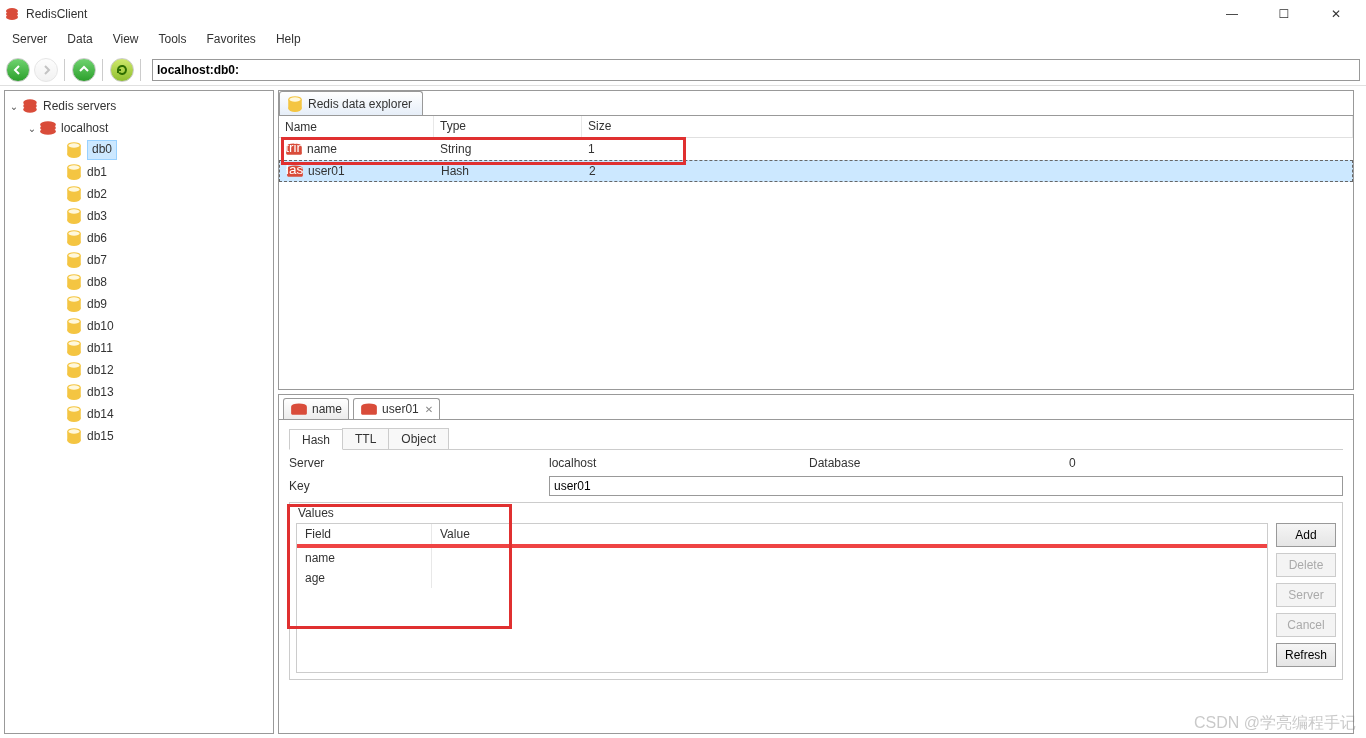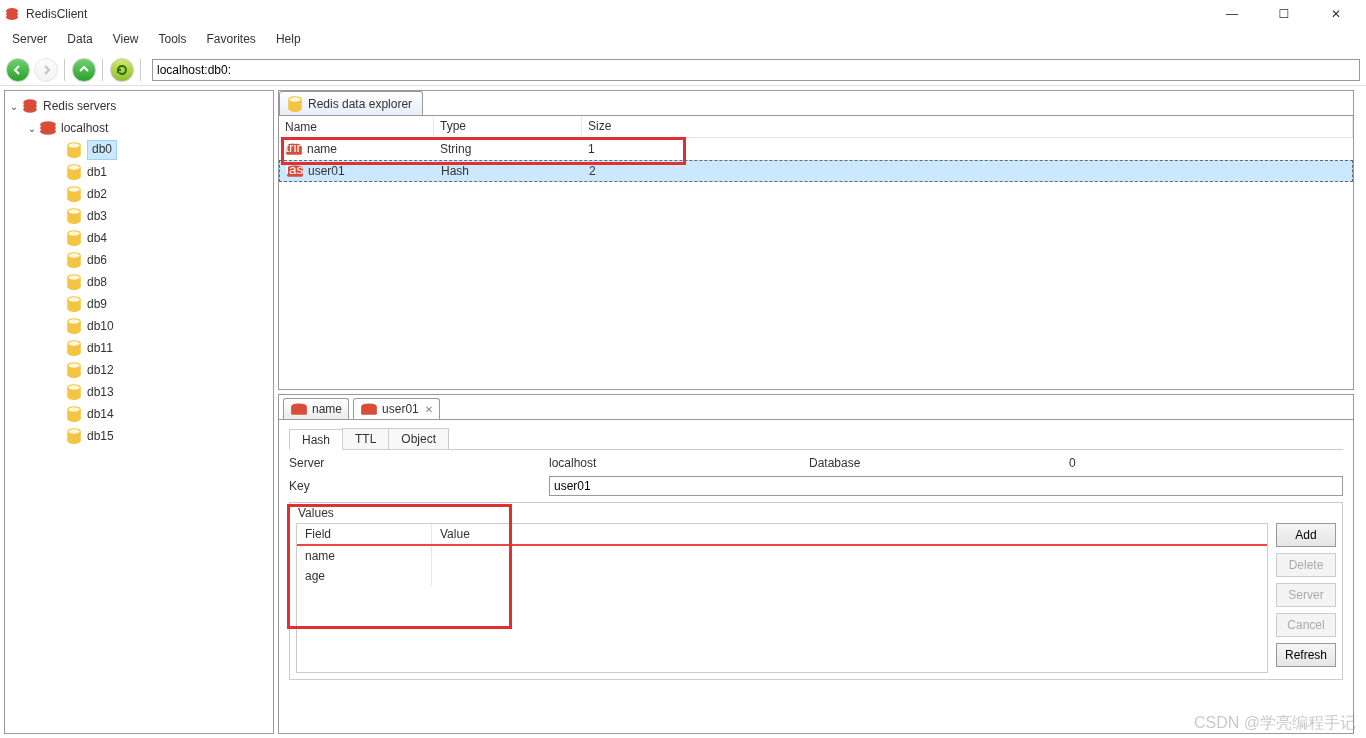--- a/index.html
+++ b/index.html
@@ -12,21 +12,21 @@
 .win-btn { width: 28px; height: 20px; display: flex; align-items: center; justify-content: center; }
 
 
 .menubar { height: 22px; display: flex; align-items: center; padding: 0 2px; }
 .menubar span { padding: 2px 10px; }
 
 
 .toolbar { height: 32px; display: flex; align-items: center; padding: 2px 6px; gap: 4px; border-bottom: 1px solid #e0e0e0; margin-top:4px; }
 .tbtn { width: 24px; height: 24px; border-radius: 50%; display: flex; align-items: center; justify-content: center; border: 1px solid #ccc; background: linear-gradient(#fdfdfd,#e5e5e5); }
 .arrow-svg { width:12px; height:12px; }
-.addr { flex:1; height: 22px; border: 1px solid #999; padding: 0 4px; margin-left: 4px; background: #fff; }
+.addr { flex:1; height: 22px; border: 1px solid #999; padding: 0 4px; margin-left: 4px; background: #fff; font-weight: bold; }
 .toolbar-sep { width: 2px; height: 22px; background: #e8e8e8; margin: 0 2px; border-right:1px solid #fff; border-left:1px solid #ccc; }
 
 
 .main { display: flex; height: calc(738px - 28px - 22px - 36px); }
 .sidebar { width: 270px; border: 1px solid #999; margin: 4px; padding: 4px 2px; overflow:auto; }
 .content { flex: 1; margin: 4px 12px 4px 0; display: flex; flex-direction: column; gap: 4px; }
 
 
 .tree-row { display: flex; align-items: center; height: 22px; }
 .expander { width: 14px; text-align: center; color: #555; cursor:default; font-size:10px;}
@@ -61,21 +61,21 @@
 .subtabs span.active { background:#fff; border-bottom:1px solid #fff; position:relative; top:1px; }
 .info-row { display:flex; margin:6px 0; align-items:center; }
 .info-row .label { width: 260px; }
 .info-row .val { width: 260px; }
 .key-input { flex:1; border:1px solid #999; height:20px; padding:0 4px; background:#fff; }
 
 .values-box { border:1px solid #ccc; margin-top:4px; }
 .values-title { padding:3px 8px; }
 .values-wrap { display:flex; padding:0 6px 6px 6px; gap:8px; align-items:flex-start; }
 .values-table { border:1px solid #ccc; flex:1; background:#fff; }
-.vt-header { display:flex; border-bottom:2px solid #ef4444; background:#fff; }
+.vt-header { display:flex; border-bottom:4px solid #ef4444; background:#fff; }
 .vt-header div, .vt-row div { padding:3px 8px; }
 .vt-col-f { width:135px; border-right:1px solid #e8e8e8; }
 .vt-col-v { flex:1; }
 .vt-row { display:flex; }
 .btns { display:flex; flex-direction:column; gap:6px; width:60px; }
 .btns button { height:24px; border:1px solid #999; background:linear-gradient(#f5f5f5,#e5e5e5); cursor:pointer; }
 .btns button:disabled { color:#aaa; border-color:#ccc; background:#f4f4f4; }
 
 .watermark { position:absolute; right:10px; bottom:4px; font-size:16px; color:rgba(120,120,120,0.4); font-family: "Microsoft YaHei", sans-serif; }
 
@@ -211,32 +211,32 @@
         </div>
         <div class="tree-row" style="padding-left: 58px;">
           <span class="db-icon">
             <svg viewBox="0 0 16 16">
               <ellipse class="db-yellow" cx="8" cy="4" rx="6" ry="3"></ellipse>
               <rect class="db-yellow" x="2" y="4" width="12" height="8"></rect>
               <ellipse class="db-yellow" cx="8" cy="12" rx="6" ry="3"></ellipse>
               <ellipse fill="#fff8dc" cx="8" cy="4" rx="5" ry="2"></ellipse>
             </svg>
           </span>
-          <span>db4</span>
-        </div>
-        <div class="tree-row" style="padding-left: 58px;">
-          <span class="db-icon">
-            <svg viewBox="0 0 16 16">
-              <ellipse class="db-yellow" cx="8" cy="4" rx="6" ry="3"></ellipse>
-              <rect class="db-yellow" x="2" y="4" width="12" height="8"></rect>
-              <ellipse class="db-yellow" cx="8" cy="12" rx="6" ry="3"></ellipse>
-              <ellipse fill="#fff8dc" cx="8" cy="4" rx="5" ry="2"></ellipse>
-            </svg>
-          </span>
           <span>db6</span>
+        </div>
+        <div class="tree-row" style="padding-left: 58px;">
+          <span class="db-icon">
+            <svg viewBox="0 0 16 16">
+              <ellipse class="db-yellow" cx="8" cy="4" rx="6" ry="3"></ellipse>
+              <rect class="db-yellow" x="2" y="4" width="12" height="8"></rect>
+              <ellipse class="db-yellow" cx="8" cy="12" rx="6" ry="3"></ellipse>
+              <ellipse fill="#fff8dc" cx="8" cy="4" rx="5" ry="2"></ellipse>
+            </svg>
+          </span>
+          <span>db7</span>
         </div>
         <div class="tree-row" style="padding-left: 58px;">
           <span class="db-icon">
             <svg viewBox="0 0 16 16">
               <ellipse class="db-yellow" cx="8" cy="4" rx="6" ry="3"></ellipse>
               <rect class="db-yellow" x="2" y="4" width="12" height="8"></rect>
               <ellipse class="db-yellow" cx="8" cy="12" rx="6" ry="3"></ellipse>
               <ellipse fill="#fff8dc" cx="8" cy="4" rx="5" ry="2"></ellipse>
             </svg>
           </span>

